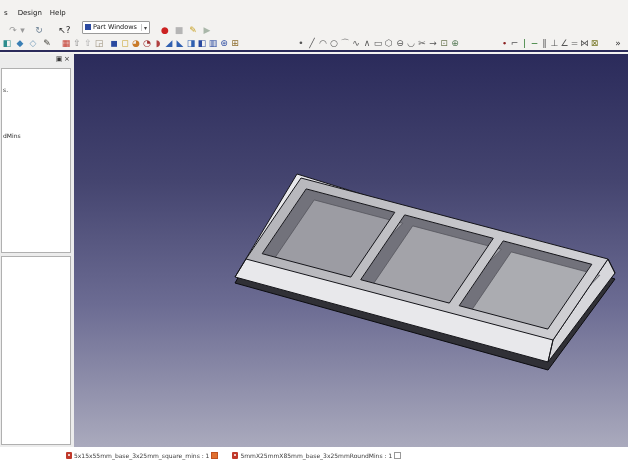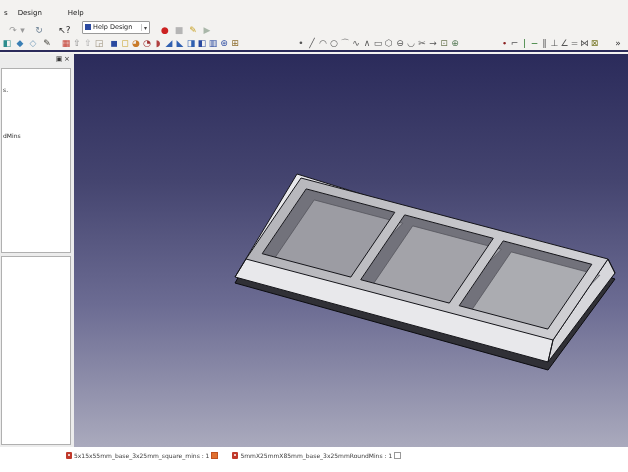--- a/index.html
+++ b/index.html
@@ -42,28 +42,28 @@
   #statusbar{position:absolute;left:0;top:464px;width:628px;height:8px;background:#fff;}
 </style>
 </head>
 <body>
 
 <div id="window">
 
   <div id="menubar">
     <span class="menuitem">s</span>
     <span class="menuitem" style="margin-left:4px">Design</span>
-    <span class="menuitem" style="margin-left:20px">Help</span>
+    <span class="menuitem" style="margin-left:2px">Help</span>
   </div>
 
   <div id="toolbar-macro">
     <span><span class="ticon" style="color: rgb(154, 154, 154); margin-left: 5px; width: 12px;">↷</span><span class="ticon" style="color: rgb(154, 154, 154); width: 7px;">▾</span><span class="ticon" style="color: rgb(111, 131, 150); margin-left: 7px; width: 12px;">↻</span><span class="ticon" style="color: rgb(43, 43, 43); margin-left: 12px; width: 15px;">↖?</span></span>
     <span id="wb-combo">
       <span class="wbicon"></span>
-      <span class="wblabel">Help Design</span>
+      <span class="wblabel">Part Windows</span>
       <span class="wbarrow">▾</span>
     </span>
     <span><span class="ticon" style="color: rgb(204, 34, 34); margin-left: 9px; width: 12px;">●</span><span class="ticon" style="color: rgb(181, 181, 181); margin-left: 2px; width: 12px;">■</span><span class="ticon" style="color: rgb(200, 160, 32); margin-left: 2px; width: 12px;">✎</span><span class="ticon" style="color: rgb(169, 183, 169); margin-left: 2px; width: 12px;">▶</span></span>
   </div>
 
   <div id="toolbar-main">
       <span class="ticon" style="color: rgb(45, 140, 140); width: 12px;">◧</span>
       <span class="ticon" style="color: rgb(58, 127, 181); margin-left: 1px; width: 12px;">◆</span>
       <span class="ticon" style="color: rgb(127, 163, 191); margin-left: 1px; width: 12px;">◇</span>
       <span class="ticon" style="color: rgb(58, 58, 50); margin-left: 2px; width: 12px;">✎</span>

